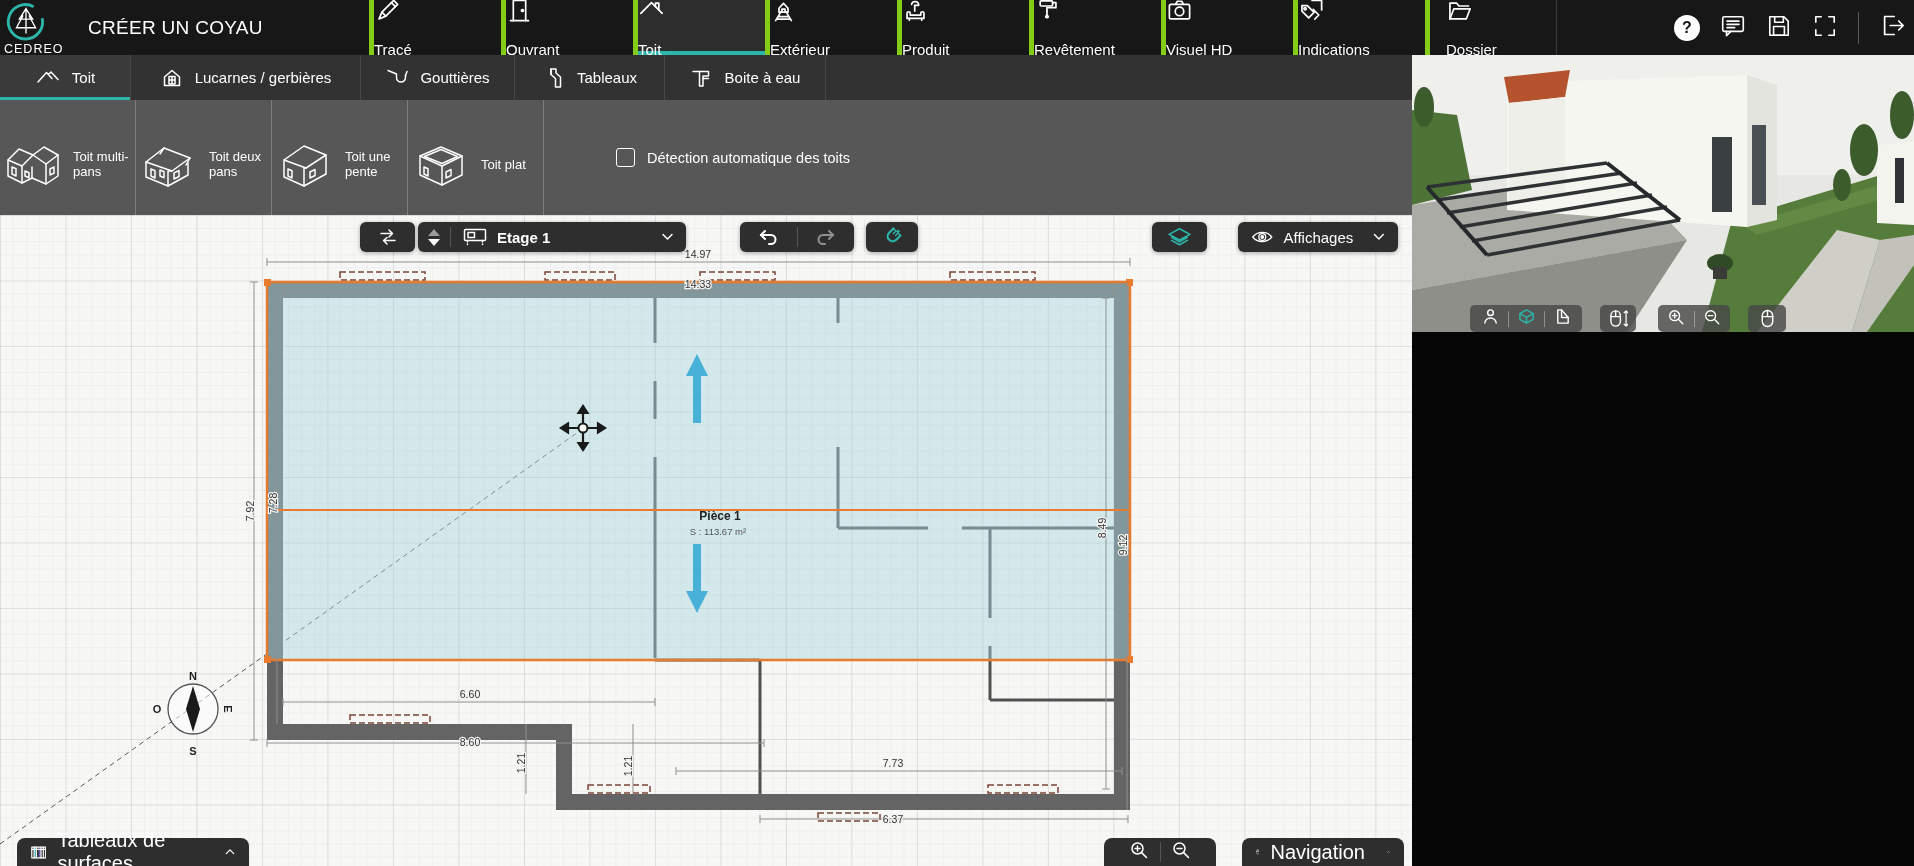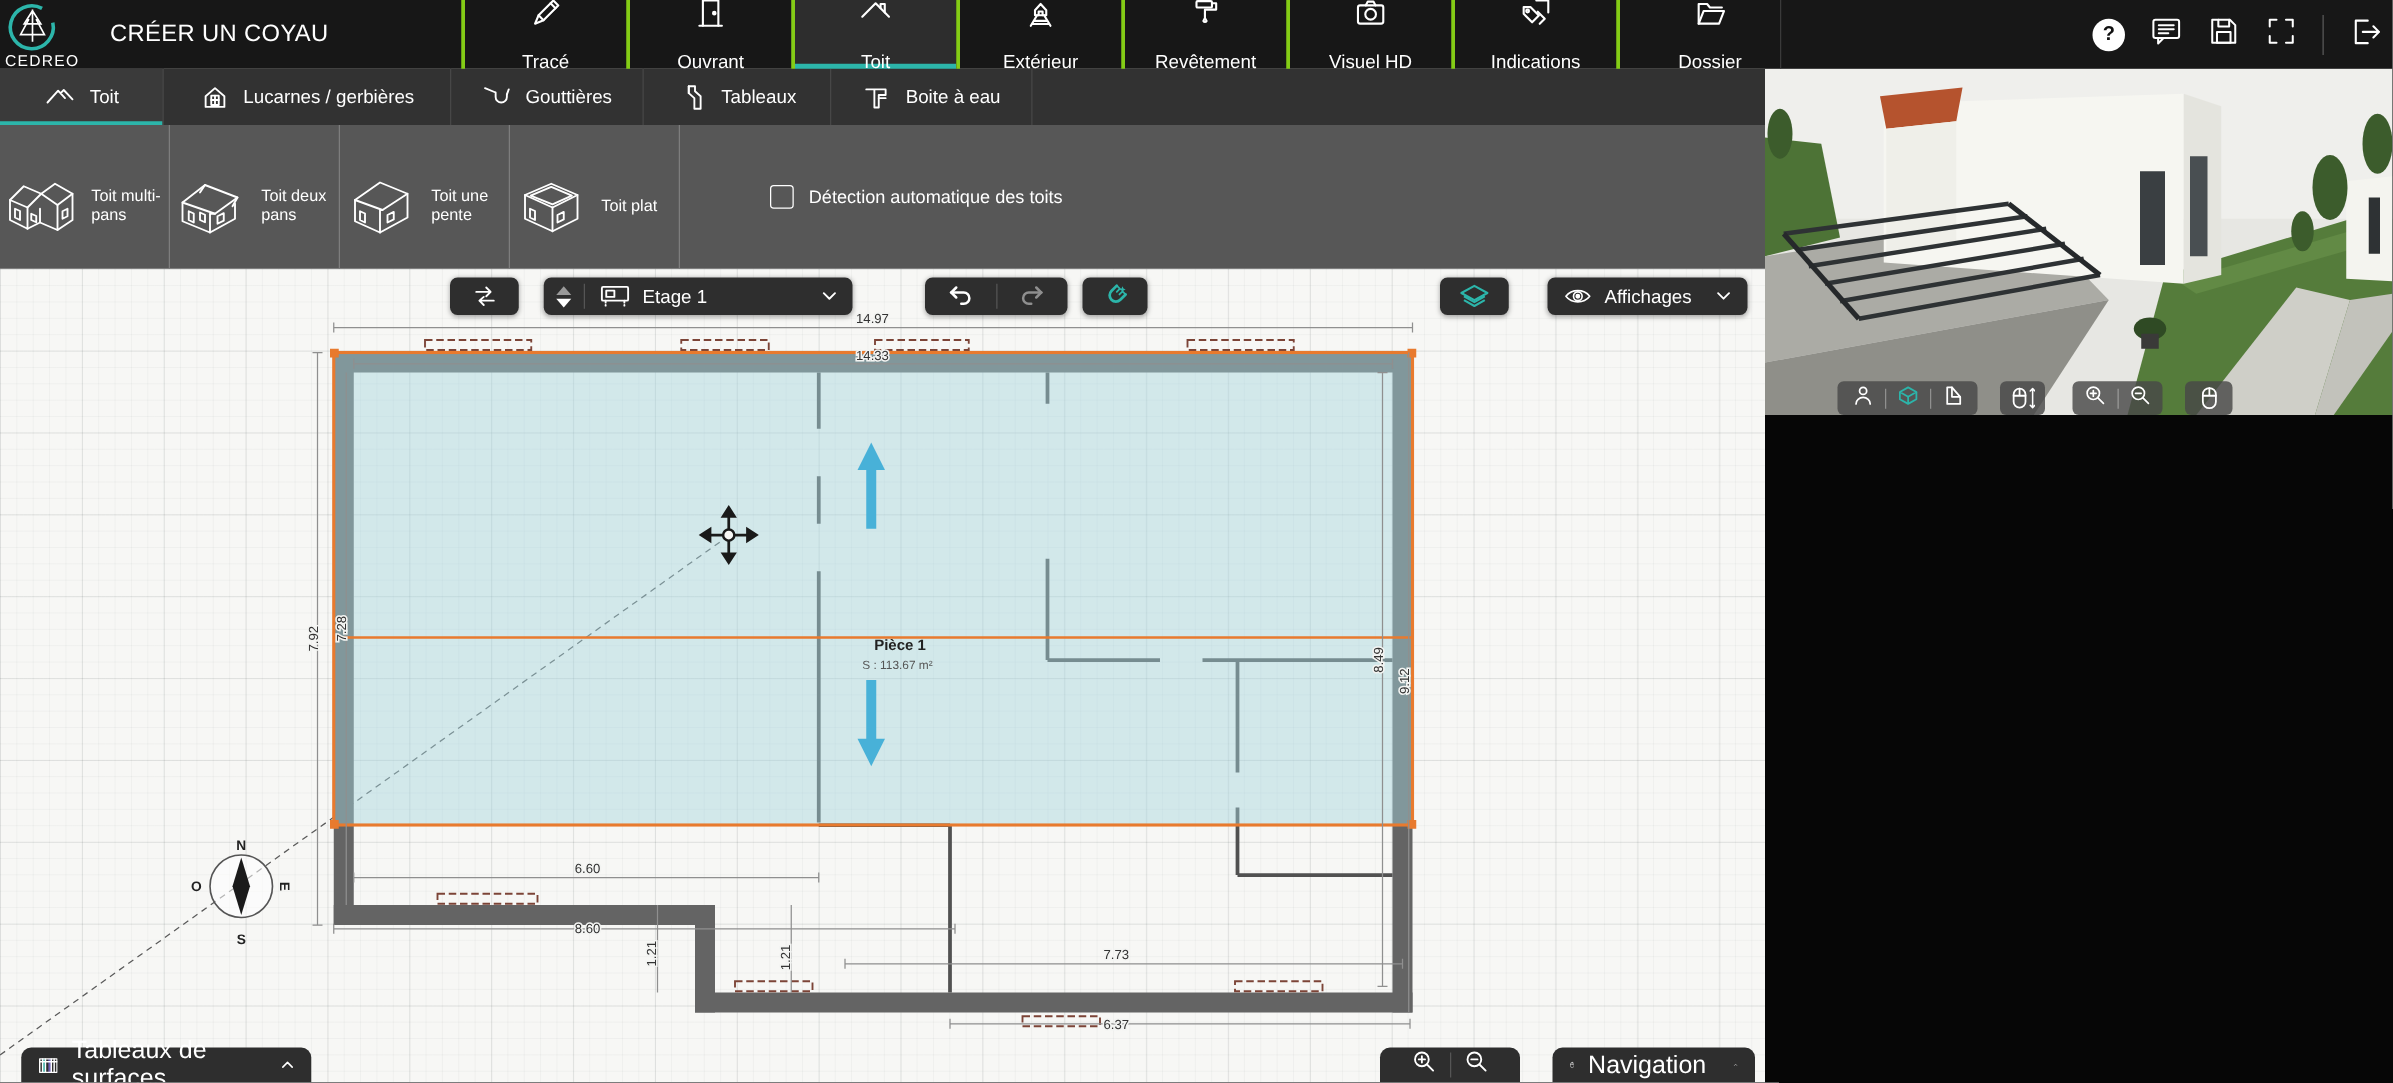--- a/index.html
+++ b/index.html
@@ -5,21 +5,21 @@
   html,body{margin:0;padding:0;background:#000;}
   *{box-sizing:border-box;font-family:"Liberation Sans",sans-serif;}
   #root{position:relative;width:1914px;height:866px;overflow:hidden;background:#f7f7f5;}
 
   
   .topbar{position:absolute;left:0;top:0;width:1914px;height:55px;background:#171717;color:#fff;z-index:30;}
   .brand{position:absolute;left:4px;top:1px;width:58px;height:60px;text-align:left;}
   .brand-name{position:absolute;left:0;top:41px;width:58px;font-size:12.5px;letter-spacing:1px;color:#fff;}
   .doc-title{position:absolute;left:88px;top:0;height:55px;line-height:55px;font-size:19px;letter-spacing:.3px;}
   .top-menu{position:absolute;left:369px;top:0;height:55px;display:flex;}
-  .top-tab{width:132px;height:55px;display:flex;flex-direction:column;align-items:center;justify-content:center;gap:17px;border-left:3px solid #84cc16;font-size:15px;cursor:pointer;}
+  .top-tab{width:132px;height:55px;display:flex;flex-direction:column;justify-content:center;gap:17px;border-left:5px solid #84cc16;font-size:15px;cursor:pointer;}
   .top-tab:last-child{border-right:1px solid #3a3a3a;padding-left:16px;}
   .top-tab.selected{background:#2d2d2d;box-shadow:inset 0 -4px 0 #2cb5aa;}
   .top-actions{position:absolute;right:8px;top:0;height:55px;display:flex;align-items:center;gap:20px;}
   .help-circle{width:26px;height:26px;border-radius:50%;background:#fff;color:#111;font-weight:bold;font-size:16px;display:flex;align-items:center;justify-content:center;}
   .vdiv-top{width:1px;height:32px;background:#5a5a5a;}
   .icon svg, .iconline svg{display:block;}
   svg.ln{fill:none;stroke:#fff;stroke-width:1.5;stroke-linecap:round;stroke-linejoin:round;}
 
   
   .subbar{position:absolute;left:0;top:55px;width:1412px;height:45px;background:#323232;color:#fff;display:flex;z-index:25;}
@@ -109,20 +109,31 @@
               <path d="M8 10 L12 5.5 L16 10 V13.5 H8 Z"></path>
               <path d="M10.6 13.5 V10.8 h2.8 v2.7"></path>
               <path d="M5 21 L9.5 13.5 M19 21 L14.5 13.5 M7.3 17.5 H16.7 M5.9 19.7 H18.1"></path>
             </svg>
           </span>
         <span>Extérieur</span>
       </div>
       <div class="top-tab">
         <span class="icon">
             <svg class="ln" width="27" height="27" viewBox="0 0 24 24">
+              <path d="M8.5 6.5 a3.2 3.2 0 0 1 6.3 1 H11.3"></path>
+              <path d="M11.3 7.5 V12.5"></path>
+              <path d="M4.5 14.5 v4.5 h15 v-4.5 a1.4 1.4 0 0 0 -2.8 0 v1.6 h-9.4 v-1.6 a1.4 1.4 0 0 0 -2.8 0 Z"></path>
+              <path d="M6.5 19 v1.6 M17.5 19 v1.6"></path>
+            </svg>
+          </span>
+        <span>Produit</span>
+      </div>
+      <div class="top-tab">
+        <span class="icon">
+            <svg class="ln" width="27" height="27" viewBox="0 0 24 24">
               <rect x="5.5" y="3.5" width="11" height="4.5" rx="0.8"></rect>
               <path d="M16.5 5 H19.5 V9.5 H11.5 V12.5"></path>
               <path d="M11.5 12.5 v3 l-1.1 2.1 a1.3 1.3 0 0 0 2.3 0 L11.5 15.5"></path>
             </svg>
           </span>
         <span>Revêtement</span>
       </div>
       <div class="top-tab">
         <span class="icon">
             <svg class="ln" width="27" height="27" viewBox="0 0 24 24">
@@ -391,21 +402,21 @@
       </g>
     </svg>
 
     <div class="tool-btn" style="left:360px;top:7px;width:55px;height:30px;">
       <svg class="ln" width="22" height="20" viewBox="0 0 20 20" stroke-width="1.8">
           <path d="M3 6.5 H14 M11 3 L14.5 6.5 L11 10"></path>
           <path d="M17 13.5 H6 M9 10.5 L5.5 13.5 L9 17"></path>
         </svg>
     </div>
 
-    <div class="tool-group" style="left:435px;top:7px;width:247px;height:30px;">
+    <div class="tool-group" style="left:418px;top:7px;width:268px;height:30px;font-weight:bold;">
       <div class="stepper">
         <div class="tri-up"></div>
         <div class="tri-down"></div>
       </div>
       <div class="tg-div"></div>
       <span class="icon" style="margin:0 10px 0 12px;">
         <svg class="ln" width="24" height="19" viewBox="0 0 24 19" stroke-width="1.5">
             <rect x="1.5" y="1.5" width="21" height="11" rx="1"></rect>
             <rect x="5" y="4.5" width="6.5" height="5"></rect>
             <path d="M4.5 12.5 v4 M19.5 12.5 v4" stroke-dasharray="1.6 1.8"></path>

